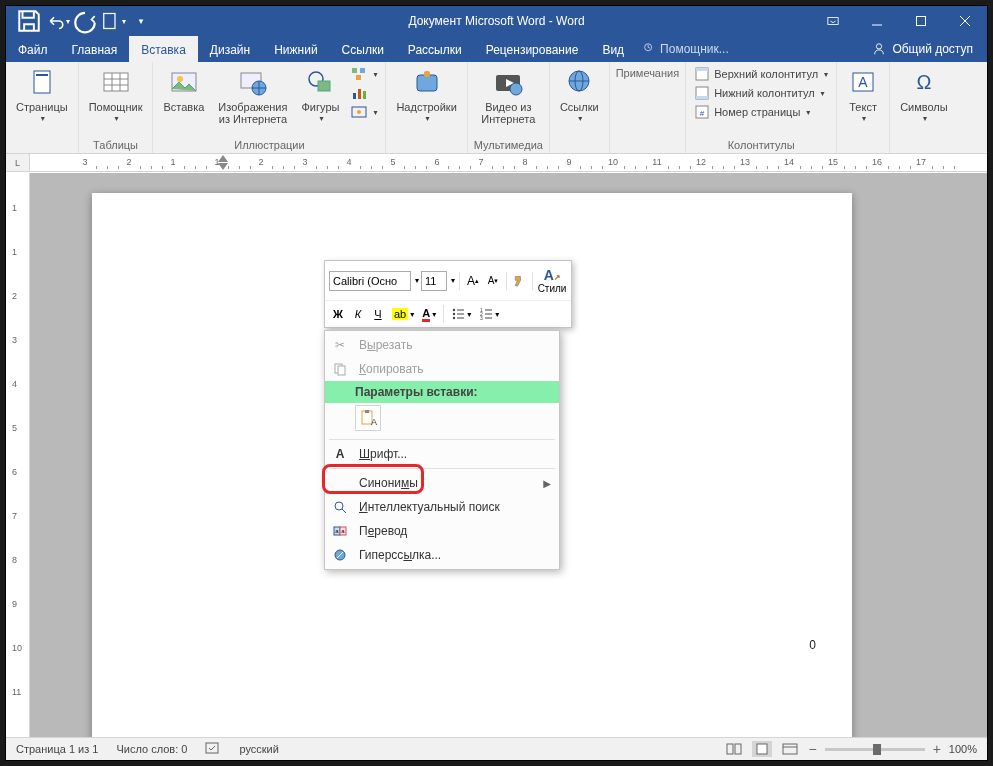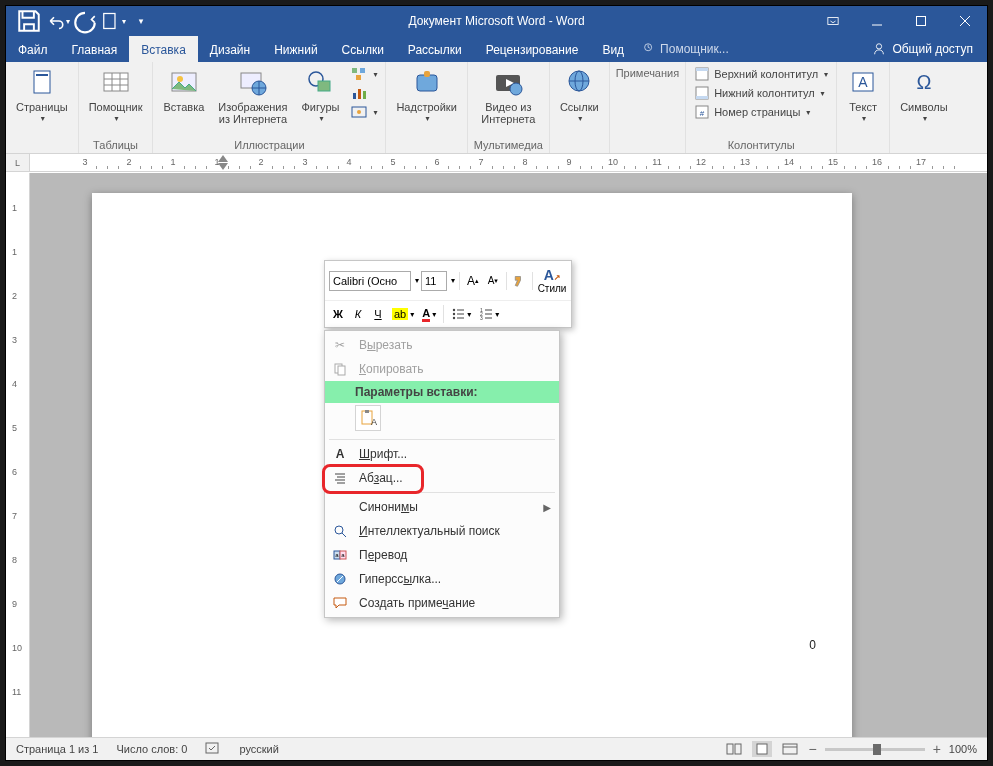--- a/index.html
+++ b/index.html
@@ -553,31 +553,20 @@
             <rect x="6" y="1" width="4" height="3" fill="#888"></rect>
             <text x="12" y="16" font-size="9" fill="#444">A</text>
           </svg>
         </div>
     </div>
     <div class="cm-sep"></div>
     <div class="cm-item">
         <span class="cm-icon" style="font-weight:bold">A</span>
         <span><u class="acc">Ш</u>рифт...</span>
       </div>
-    <div class="cm-item">
-        <span class="cm-icon">
-          <svg width="14" height="14" viewBox="0 0 14 14">
-            <line x1="2" y1="3" x2="12" y2="3" stroke="#444"></line>
-            <line x1="4" y1="6" x2="12" y2="6" stroke="#444"></line>
-            <line x1="2" y1="9" x2="12" y2="9" stroke="#444"></line>
-            <line x1="4" y1="12" x2="12" y2="12" stroke="#444"></line>
-          </svg>
-        </span>
-        <span>Аб<u class="acc">з</u>ац...</span>
-      </div>
     <div class="cm-sep"></div>
     <div class="cm-item">
         <span class="cm-icon"></span>
         <span>Синони<u class="acc">м</u>ы</span>
         <span class="cm-arrow">▶</span>
       </div>
     <div class="cm-item">
         <span class="cm-icon">
           <svg width="14" height="14" viewBox="0 0 14 14">
             <circle cx="6" cy="6" r="4" fill="none" stroke="#2b579a"></circle>
@@ -598,28 +587,20 @@
         <span>П<u class="acc">е</u>ревод</span>
       </div>
     <div class="cm-item">
         <span class="cm-icon">
           <svg width="14" height="14" viewBox="0 0 14 14">
             <circle cx="7" cy="7" r="5" fill="#6fa8dc" stroke="#2b579a"></circle>
             <path d="M4 10l6-6" stroke="#fff"></path>
           </svg>
         </span>
         <span>Гиперсс<u class="acc">ы</u>лка...</span>
-      </div>
-    <div class="cm-item">
-        <span class="cm-icon">
-          <svg width="14" height="14" viewBox="0 0 14 14">
-            <path d="M1 2h12v7H6l-3 3v-3H1z" fill="#fff" stroke="#c55a11"></path>
-          </svg>
-        </span>
-        <span>Создать приме<u class="acc">ч</u>ание</span>
       </div>
   </div>
 
   <div class="highlight-box"></div>
 
   <div class="status">
     <span>Страница 1 из 1</span>
     <span>Число слов: 0</span>
     <span><svg width="16" height="14" viewBox="0 0 16 14">
           <rect x="1" y="2" width="12" height="10" fill="none" stroke="#666"></rect>

